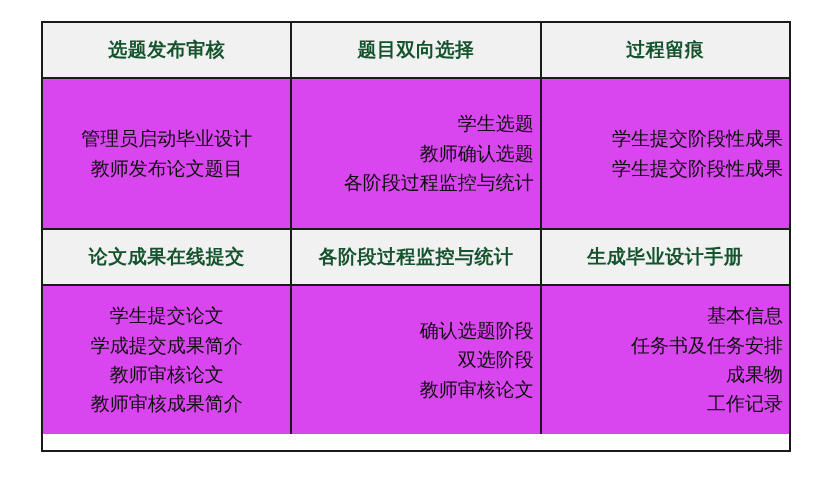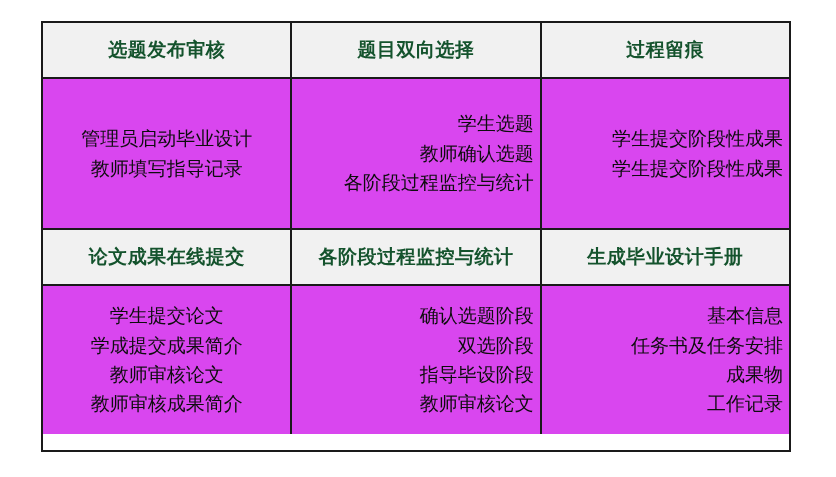--- a/index.html
+++ b/index.html
@@ -118,21 +118,21 @@
       <div class="row header-row">
         <div class="cell header-cell">选题发布审核</div>
         <div class="cell header-cell">题目双向选择</div>
         <div class="cell header-cell">过程留痕</div>
       </div>
 
       <div class="row body-row">
         <div class="cell body-cell">
           <span class="lines">
             <span class="line">管理员启动毕业设计</span>
-            <span class="line">教师填写指导记录</span>
+            <span class="line">教师发布论文题目</span>
           </span>
         </div>
         <div class="cell body-cell">
           <span class="lines">
             <span class="line">学生选题</span>
             <span class="line">教师确认选题</span>
             <span class="line">各阶段过程监控与统计</span>
           </span>
         </div>
         <div class="cell body-cell">
@@ -159,21 +159,20 @@
             <span class="line">学生提交论文</span>
             <span class="line">学成提交成果简介</span>
             <span class="line">教师审核论文</span>
             <span class="line">教师审核成果简介</span>
           </span>
         </div>
         <div class="cell body-cell">
           <span class="lines">
             <span class="line">确认选题阶段</span>
             <span class="line">双选阶段</span>
-            <span class="line">指导毕设阶段</span>
             <span class="line">教师审核论文</span>
           </span>
         </div>
         <div class="cell body-cell">
           <span class="lines">
             <span class="line">基本信息</span>
             <span class="line">任务书及任务安排</span>
             <span class="line">成果物</span>
             <span class="line">工作记录</span>
           </span>

